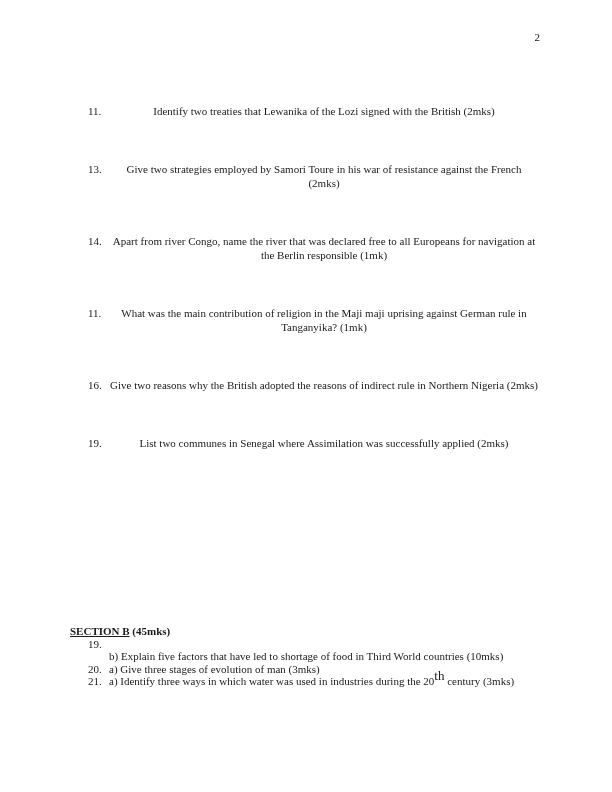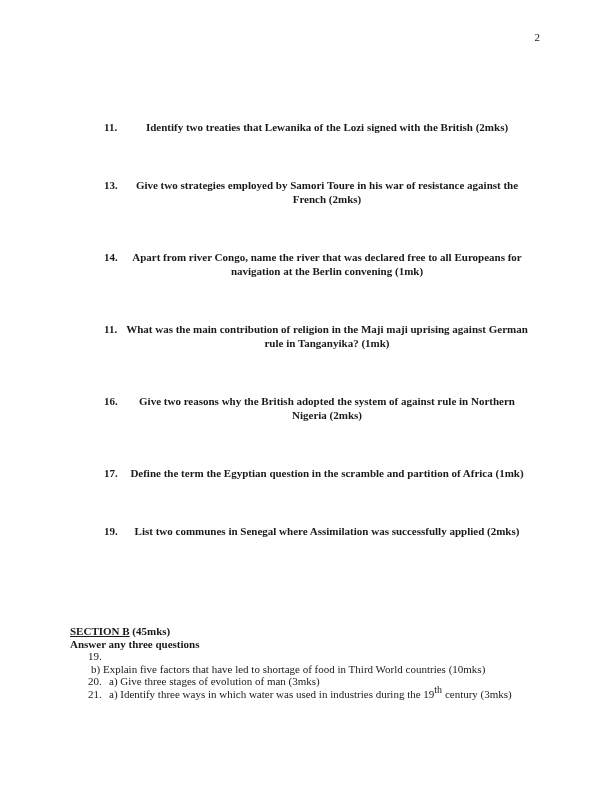--- a/index.html
+++ b/index.html
@@ -23,23 +23,22 @@
     top: 31px;
     right: 72px;
     font-size: 11px;
   }
   .questions {
     position: absolute;
     top: 104px;
     left: 88px;
     right: 68px;
     list-style: none;
-    margin: 16px;
+    margin: 0;
     padding: 0;
-    font-weight: bold;
   }
   .q {
     display: flex;
     align-items: flex-start;
     line-height: 14px;
     margin-bottom: 44px;
   }
   .qnum {
     flex: 0 0 22px;
   }
@@ -67,24 +66,24 @@
   }
   .sub-row {
     display: flex;
     align-items: flex-start;
     margin-left: 18px;
   }
   .qnum2 {
     flex: 0 0 21px;
   }
   .sub-b {
-    margin-left: 21px;
+    margin-left: 39px;
   }
   sup {
-    font-size: 10px;
+    font-size: 13px;
     line-height: 0;
     vertical-align: super;
   }
 </style>
 </head>
 <body>
 
 <div class="page">
 
   <div class="page-number">2</div>
@@ -93,57 +92,52 @@
     <li class="q">
       <span class="qnum">11.</span>
       <span class="qtext">Identify two treaties that Lewanika of the Lozi signed with the British (2mks)</span>
     </li>
     <li class="q">
       <span class="qnum">13.</span>
       <span class="qtext">Give two strategies employed by Samori Toure in his war of resistance against the French (2mks)</span>
     </li>
     <li class="q">
       <span class="qnum">14.</span>
-      <span class="qtext">Apart from river Congo, name the river that was declared free to all Europeans for navigation at the Berlin convening (1mk)</span>
+      <span class="qtext">Apart from river Congo, name the river that was declared free to all Europeans for navigation at the Berlin responsible (1mk)</span>
     </li>
     <li class="q">
       <span class="qnum">11.</span>
       <span class="qtext">What was the main contribution of religion in the Maji maji uprising against German rule in Tanganyika? (1mk)</span>
     </li>
     <li class="q">
       <span class="qnum">16.</span>
-      <span class="qtext">Give two reasons why the British adopted the system of against rule in Northern Nigeria (2mks)</span>
-    </li>
-    <li class="q">
-      <span class="qnum">17.</span>
-      <span class="qtext">Define the term the Egyptian question in the scramble and partition of Africa (1mk)</span>
+      <span class="qtext">Give two reasons why the British adopted the reasons of indirect rule in Northern Nigeria (2mks)</span>
     </li>
     <li class="q">
       <span class="qnum">19.</span>
       <span class="qtext">List two communes in Senegal where Assimilation was successfully applied (2mks)</span>
     </li>
   </ol>
 
   <div class="section-b">
     <div class="sec-heading">
       <span class="sec-title">SECTION B</span><span class="sec-marks"> (45mks)</span>
     </div>
-    <div class="sec-instruction">Answer any three questions</div>
 
     <div class="sub-row">
       <span class="qnum2">19.</span>
     </div>
     <div class="sub-row sub-b">
       <span>b) Explain five factors that have led to shortage of food in Third World countries (10mks)</span>
     </div>
 
     <div class="sub-row">
       <span class="qnum2">20.</span>
       <span>a) Give three stages of evolution of man (3mks)</span>
     </div>
 
     <div class="sub-row">
       <span class="qnum2">21.</span>
-      <span><span>a) Identify three ways in which water was used in industries during the 19</span><sup>th</sup><span> century (3mks)</span></span>
+      <span><span>a) Identify three ways in which water was used in industries during the 20</span><sup>th</sup><span> century (3mks)</span></span>
     </div>
   </div>
 
 </div>
 
 </body></html>

